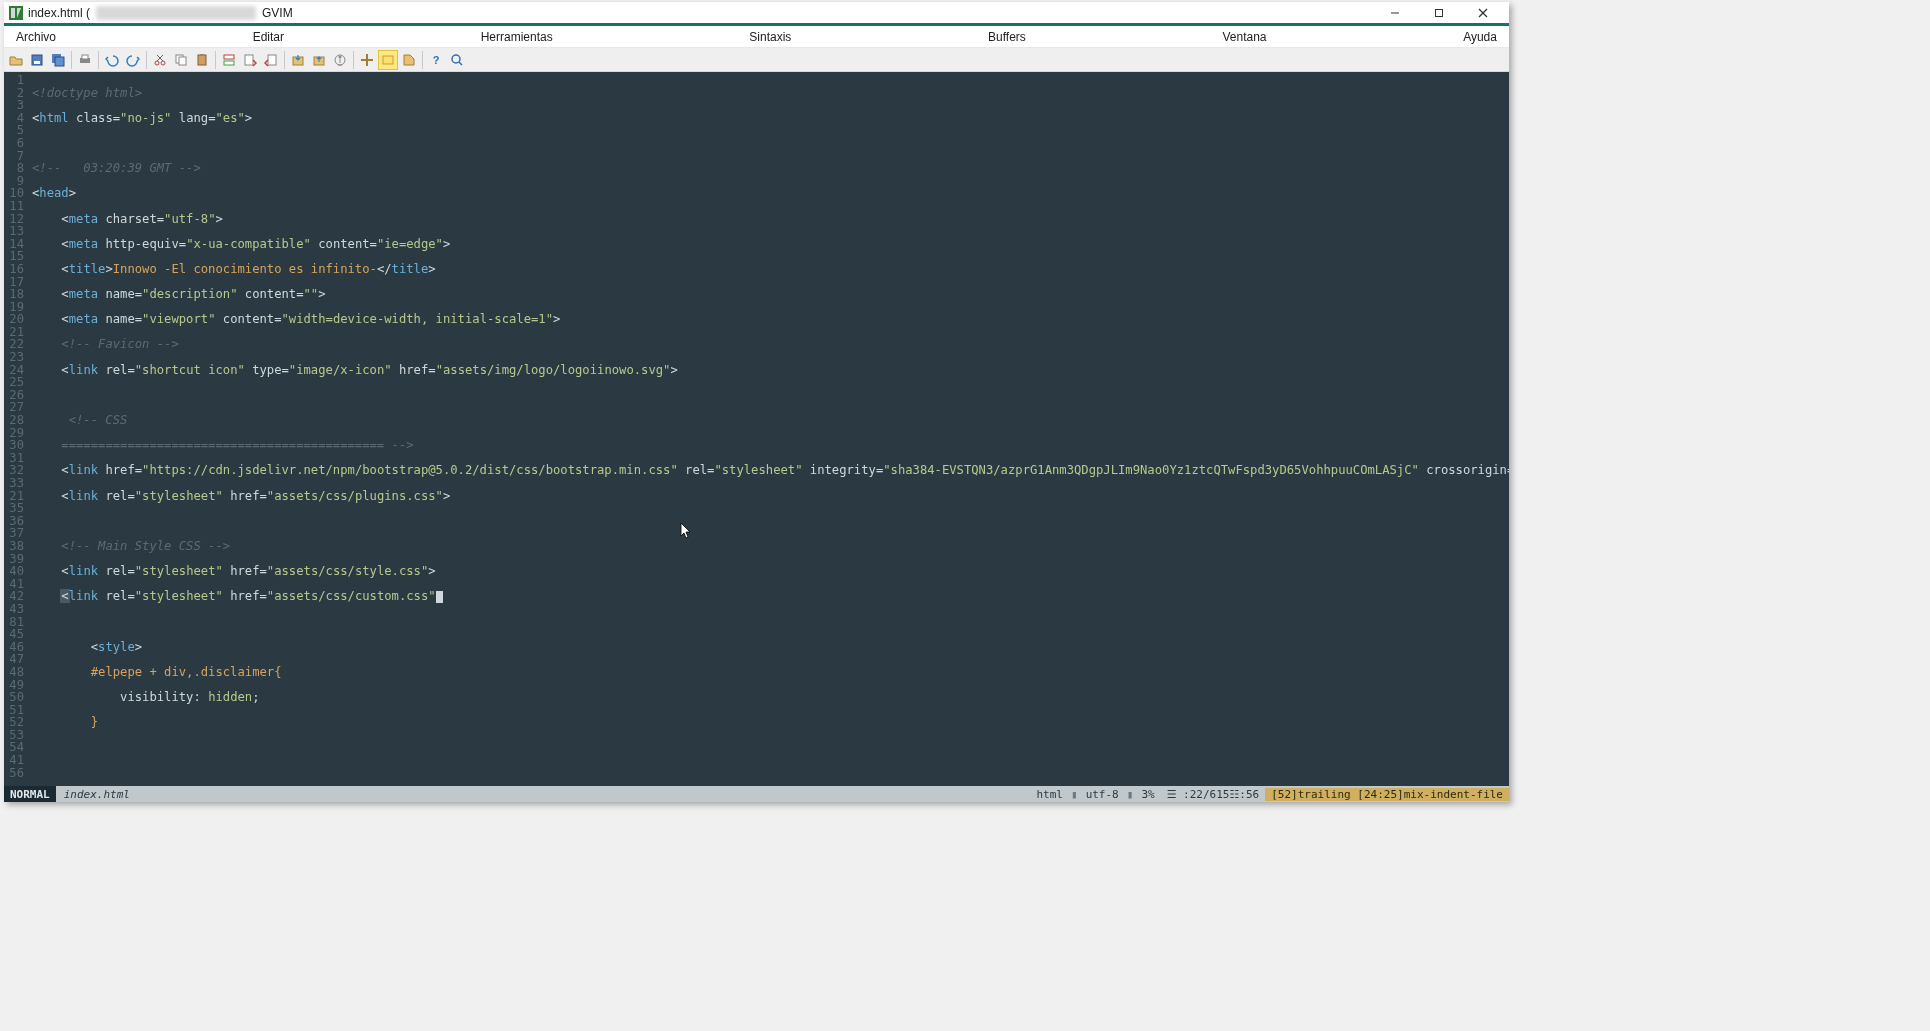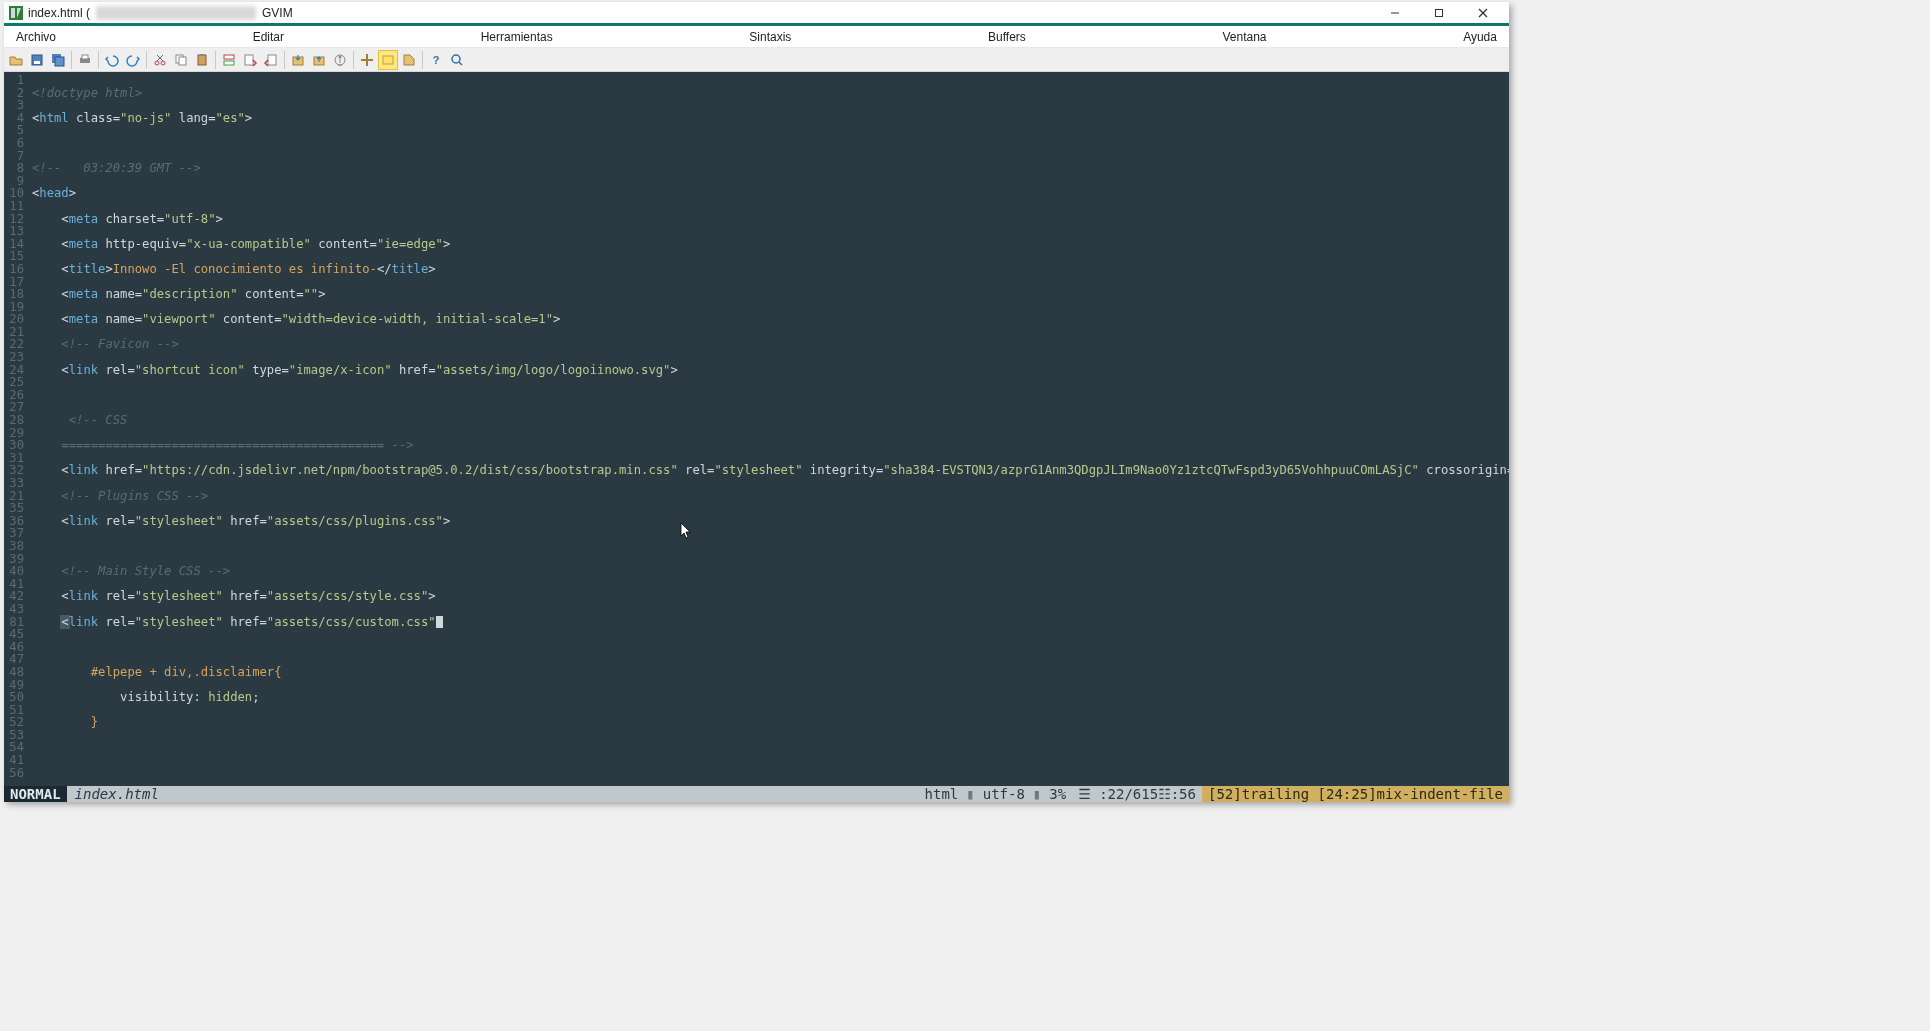--- a/index.html
+++ b/index.html
@@ -150,21 +150,21 @@
     margin:0 -1px;
   }
 
   
   .statusline {
     height:16px;
     background:#c0c8cc;
     display:flex;
     align-items:center;
     font-family: "Consolas","DejaVu Sans Mono",monospace;
-    font-size:14px;
+    font-size:11px;
     color:#2b3a42;
   }
   .statusline .mode {
     background:#1b2a32;
     color:#e0e8ec;
     font-weight:bold;
     padding:0 6px;
     height:100%;
     display:flex;align-items:center;
   }
@@ -426,27 +426,27 @@
 <span class="line">    <span class="c-punct">&lt;</span><span class="c-tag">meta</span> <span class="c-attr">http-equiv=</span><span class="c-string">"x-ua-compatible"</span> <span class="c-attr">content=</span><span class="c-string">"ie=edge"</span><span class="c-punct">&gt;</span></span>
 <span class="line">    <span class="c-punct">&lt;</span><span class="c-tag">title</span><span class="c-punct">&gt;</span><span class="c-title">Innowo -El conocimiento es infinito-</span><span class="c-punct">&lt;/</span><span class="c-tag">title</span><span class="c-punct">&gt;</span></span>
 <span class="line">    <span class="c-punct">&lt;</span><span class="c-tag">meta</span> <span class="c-attr">name=</span><span class="c-string">"description"</span> <span class="c-attr">content=</span><span class="c-string">""</span><span class="c-punct">&gt;</span></span>
 <span class="line">    <span class="c-punct">&lt;</span><span class="c-tag">meta</span> <span class="c-attr">name=</span><span class="c-string">"viewport"</span> <span class="c-attr">content=</span><span class="c-string">"width=device-width, initial-scale=1"</span><span class="c-punct">&gt;</span></span>
 <span class="line">    <span class="c-comment">&lt;!-- Favicon --&gt;</span></span>
 <span class="line">    <span class="c-punct">&lt;</span><span class="c-tag">link</span> <span class="c-attr">rel=</span><span class="c-string">"shortcut icon"</span> <span class="c-attr">type=</span><span class="c-string">"image/x-icon"</span> <span class="c-attr">href=</span><span class="c-string">"assets/img/logo/logoiinowo.svg"</span><span class="c-punct">&gt;</span></span>
 <span class="line"></span>
 <span class="line">     <span class="c-comment">&lt;!-- CSS</span></span>
 <span class="line">    <span class="c-comment">============================================ --&gt;</span></span>
 <span class="line">    <span class="c-punct">&lt;</span><span class="c-tag">link</span> <span class="c-attr">href=</span><span class="c-string">"https://cdn.jsdelivr.net/npm/bootstrap@5.0.2/dist/css/bootstrap.min.css"</span> <span class="c-attr">rel=</span><span class="c-string">"stylesheet"</span> <span class="c-attr">integrity=</span><span class="c-string">"sha384-EVSTQN3/azprG1Anm3QDgpJLIm9Nao0Yz1ztcQTwFspd3yD65VohhpuuCOmLASjC"</span> <span class="c-attr">crossorigin=</span></span>
-<span class="line">    <span class="c-comment">&lt;!-- Plugins CSS --&gt;</span></span>
 <span class="line">    <span class="c-punct">&lt;</span><span class="c-tag">link</span> <span class="c-attr">rel=</span><span class="c-string">"stylesheet"</span> <span class="c-attr">href=</span><span class="c-string">"assets/css/plugins.css"</span><span class="c-punct">&gt;</span></span>
 <span class="line"></span>
 <span class="line">    <span class="c-comment">&lt;!-- Main Style CSS --&gt;</span></span>
 <span class="line">    <span class="c-punct">&lt;</span><span class="c-tag">link</span> <span class="c-attr">rel=</span><span class="c-string">"stylesheet"</span> <span class="c-attr">href=</span><span class="c-string">"assets/css/style.css"</span><span class="c-punct">&gt;</span></span>
 <span class="line">    <span class="c-punct hl-bracket">&lt;</span><span class="c-tag">link</span> <span class="c-attr">rel=</span><span class="c-string">"stylesheet"</span> <span class="c-attr">href=</span><span class="c-string">"assets/css/custom.css"</span><span class="cursor-block"></span></span>
 <span class="line"></span>
+<span class="line">        <span class="c-punct">&lt;</span><span class="c-tag">style</span><span class="c-punct">&gt;</span></span>
 <span class="line">        <span class="c-selector">#elpepe + div,.disclaimer</span><span class="c-brace">{</span></span>
 <span class="line">            <span class="c-prop">visibility</span><span class="c-punct">: </span><span class="c-value">hidden</span><span class="c-punct">;</span></span>
 <span class="line">        <span class="c-brace">}</span></span>
 
 
 
 
 
 
 

